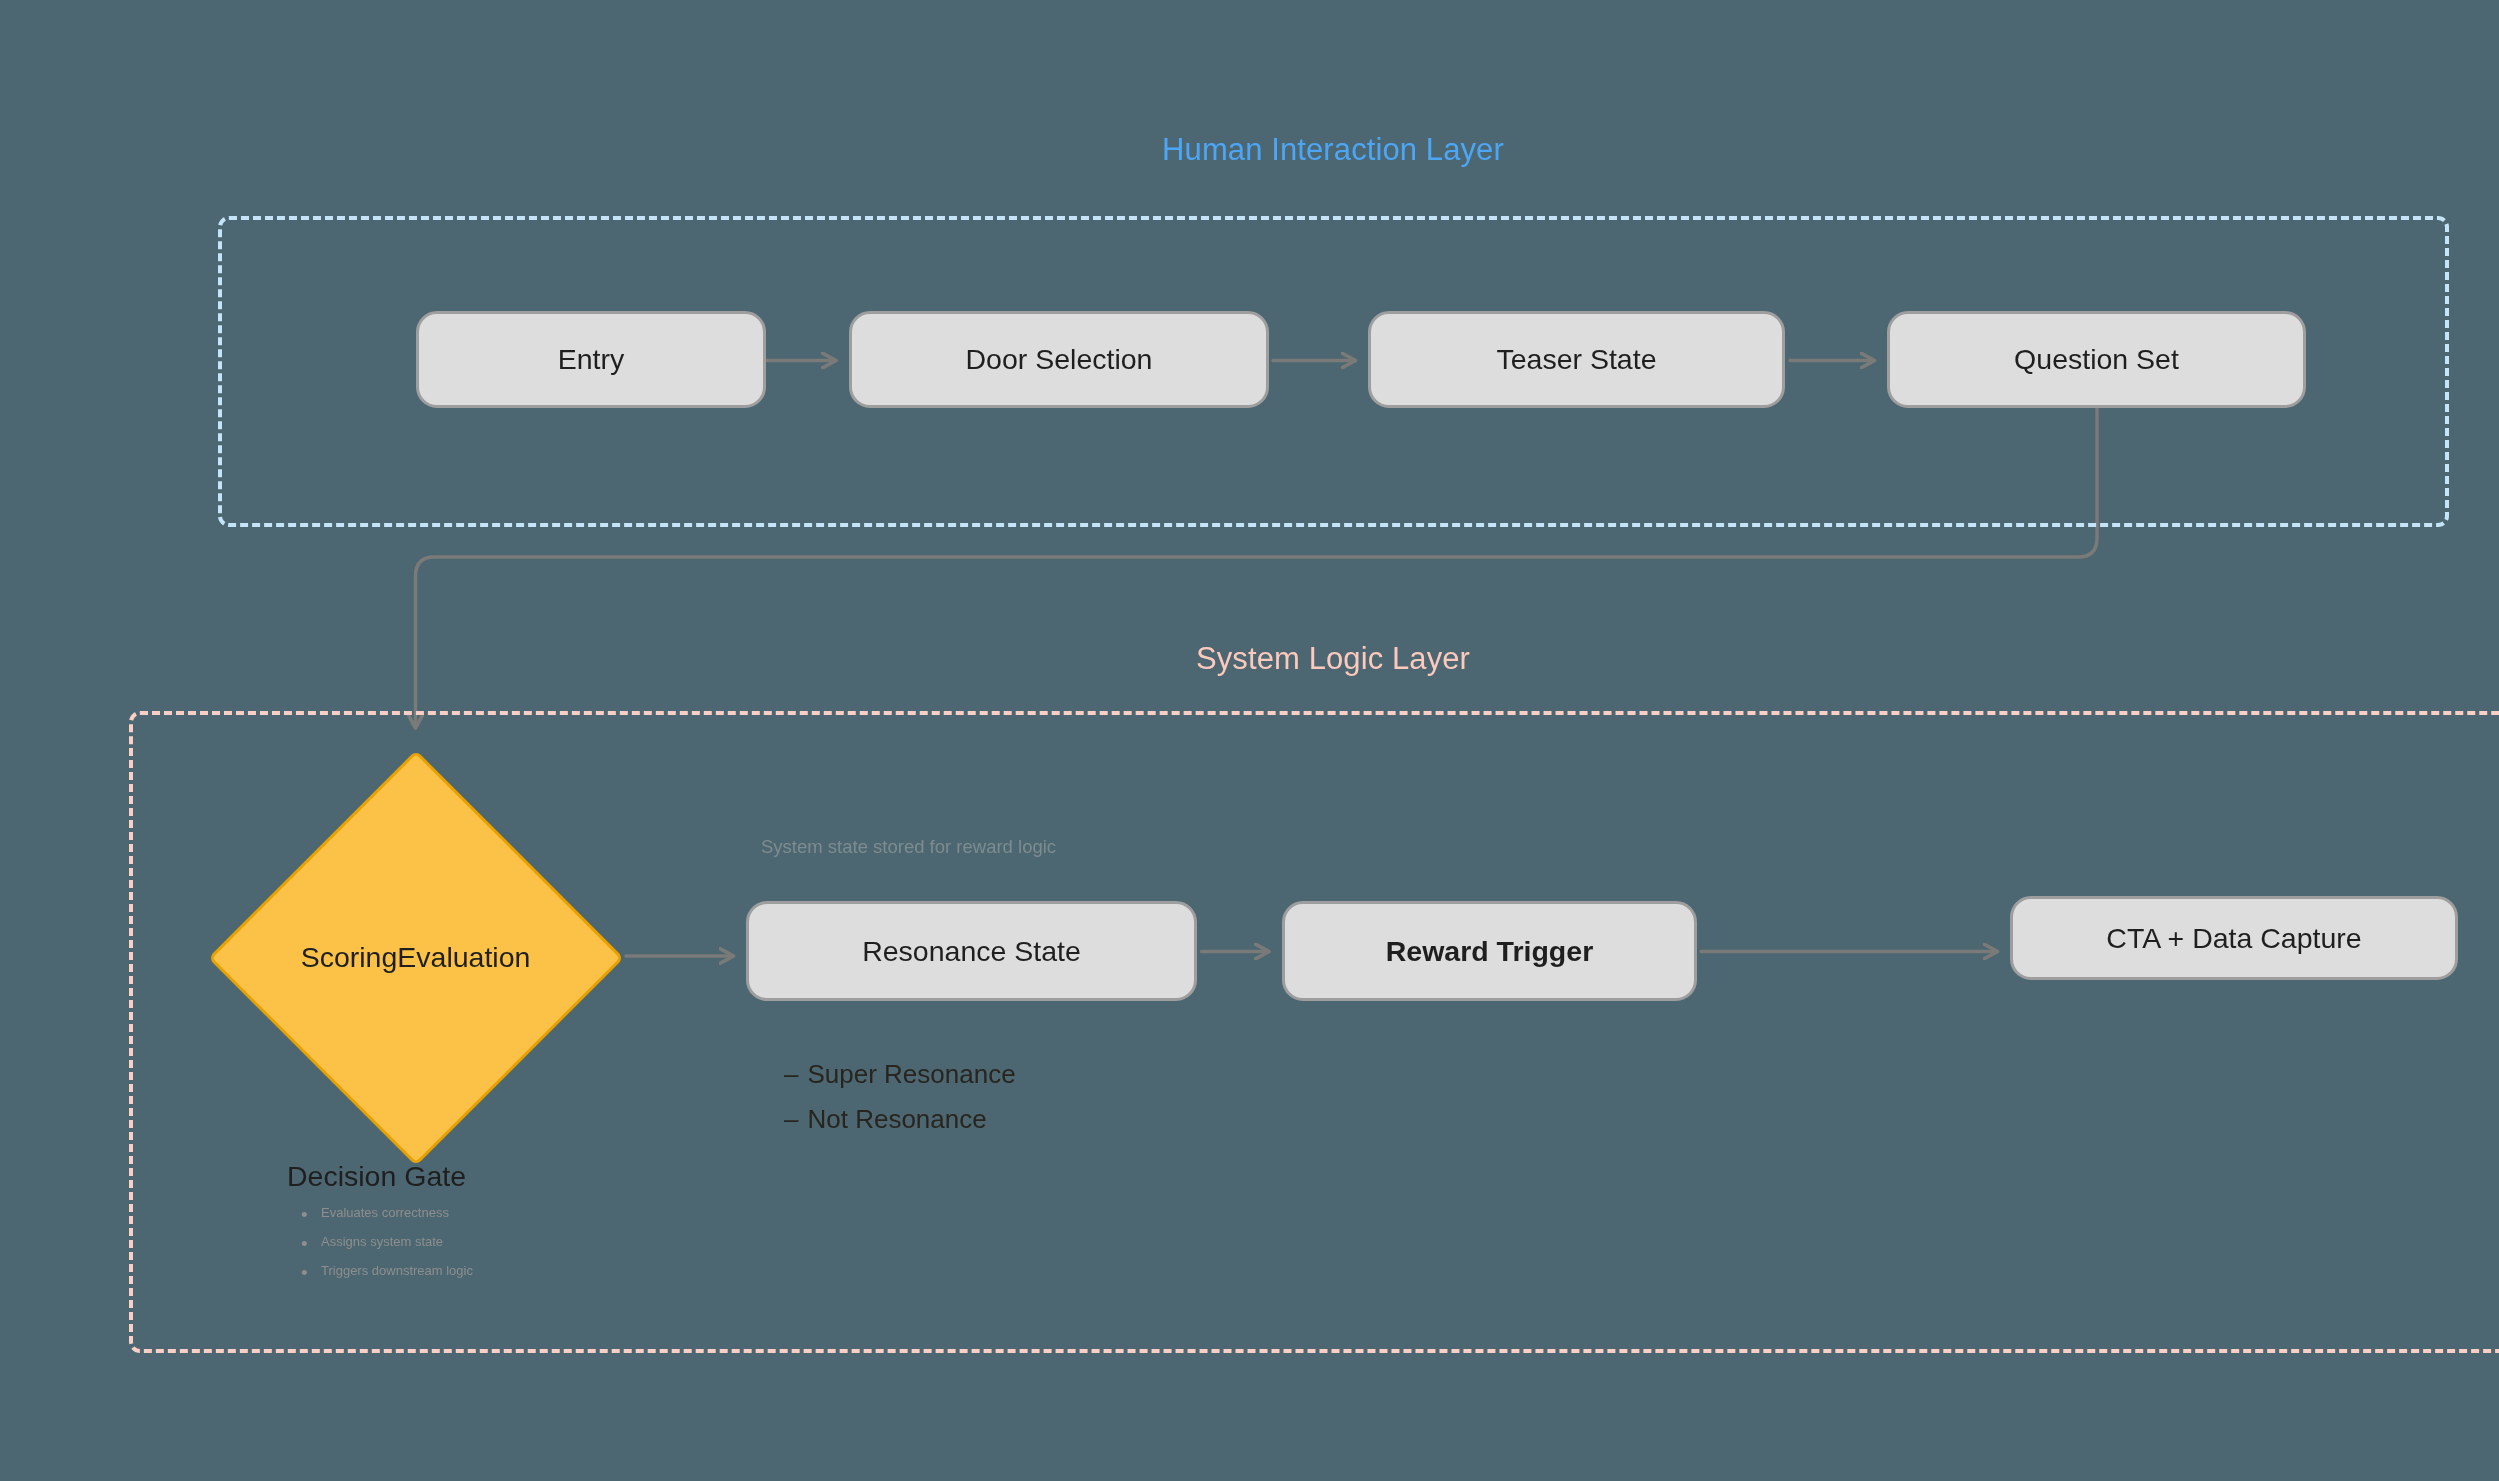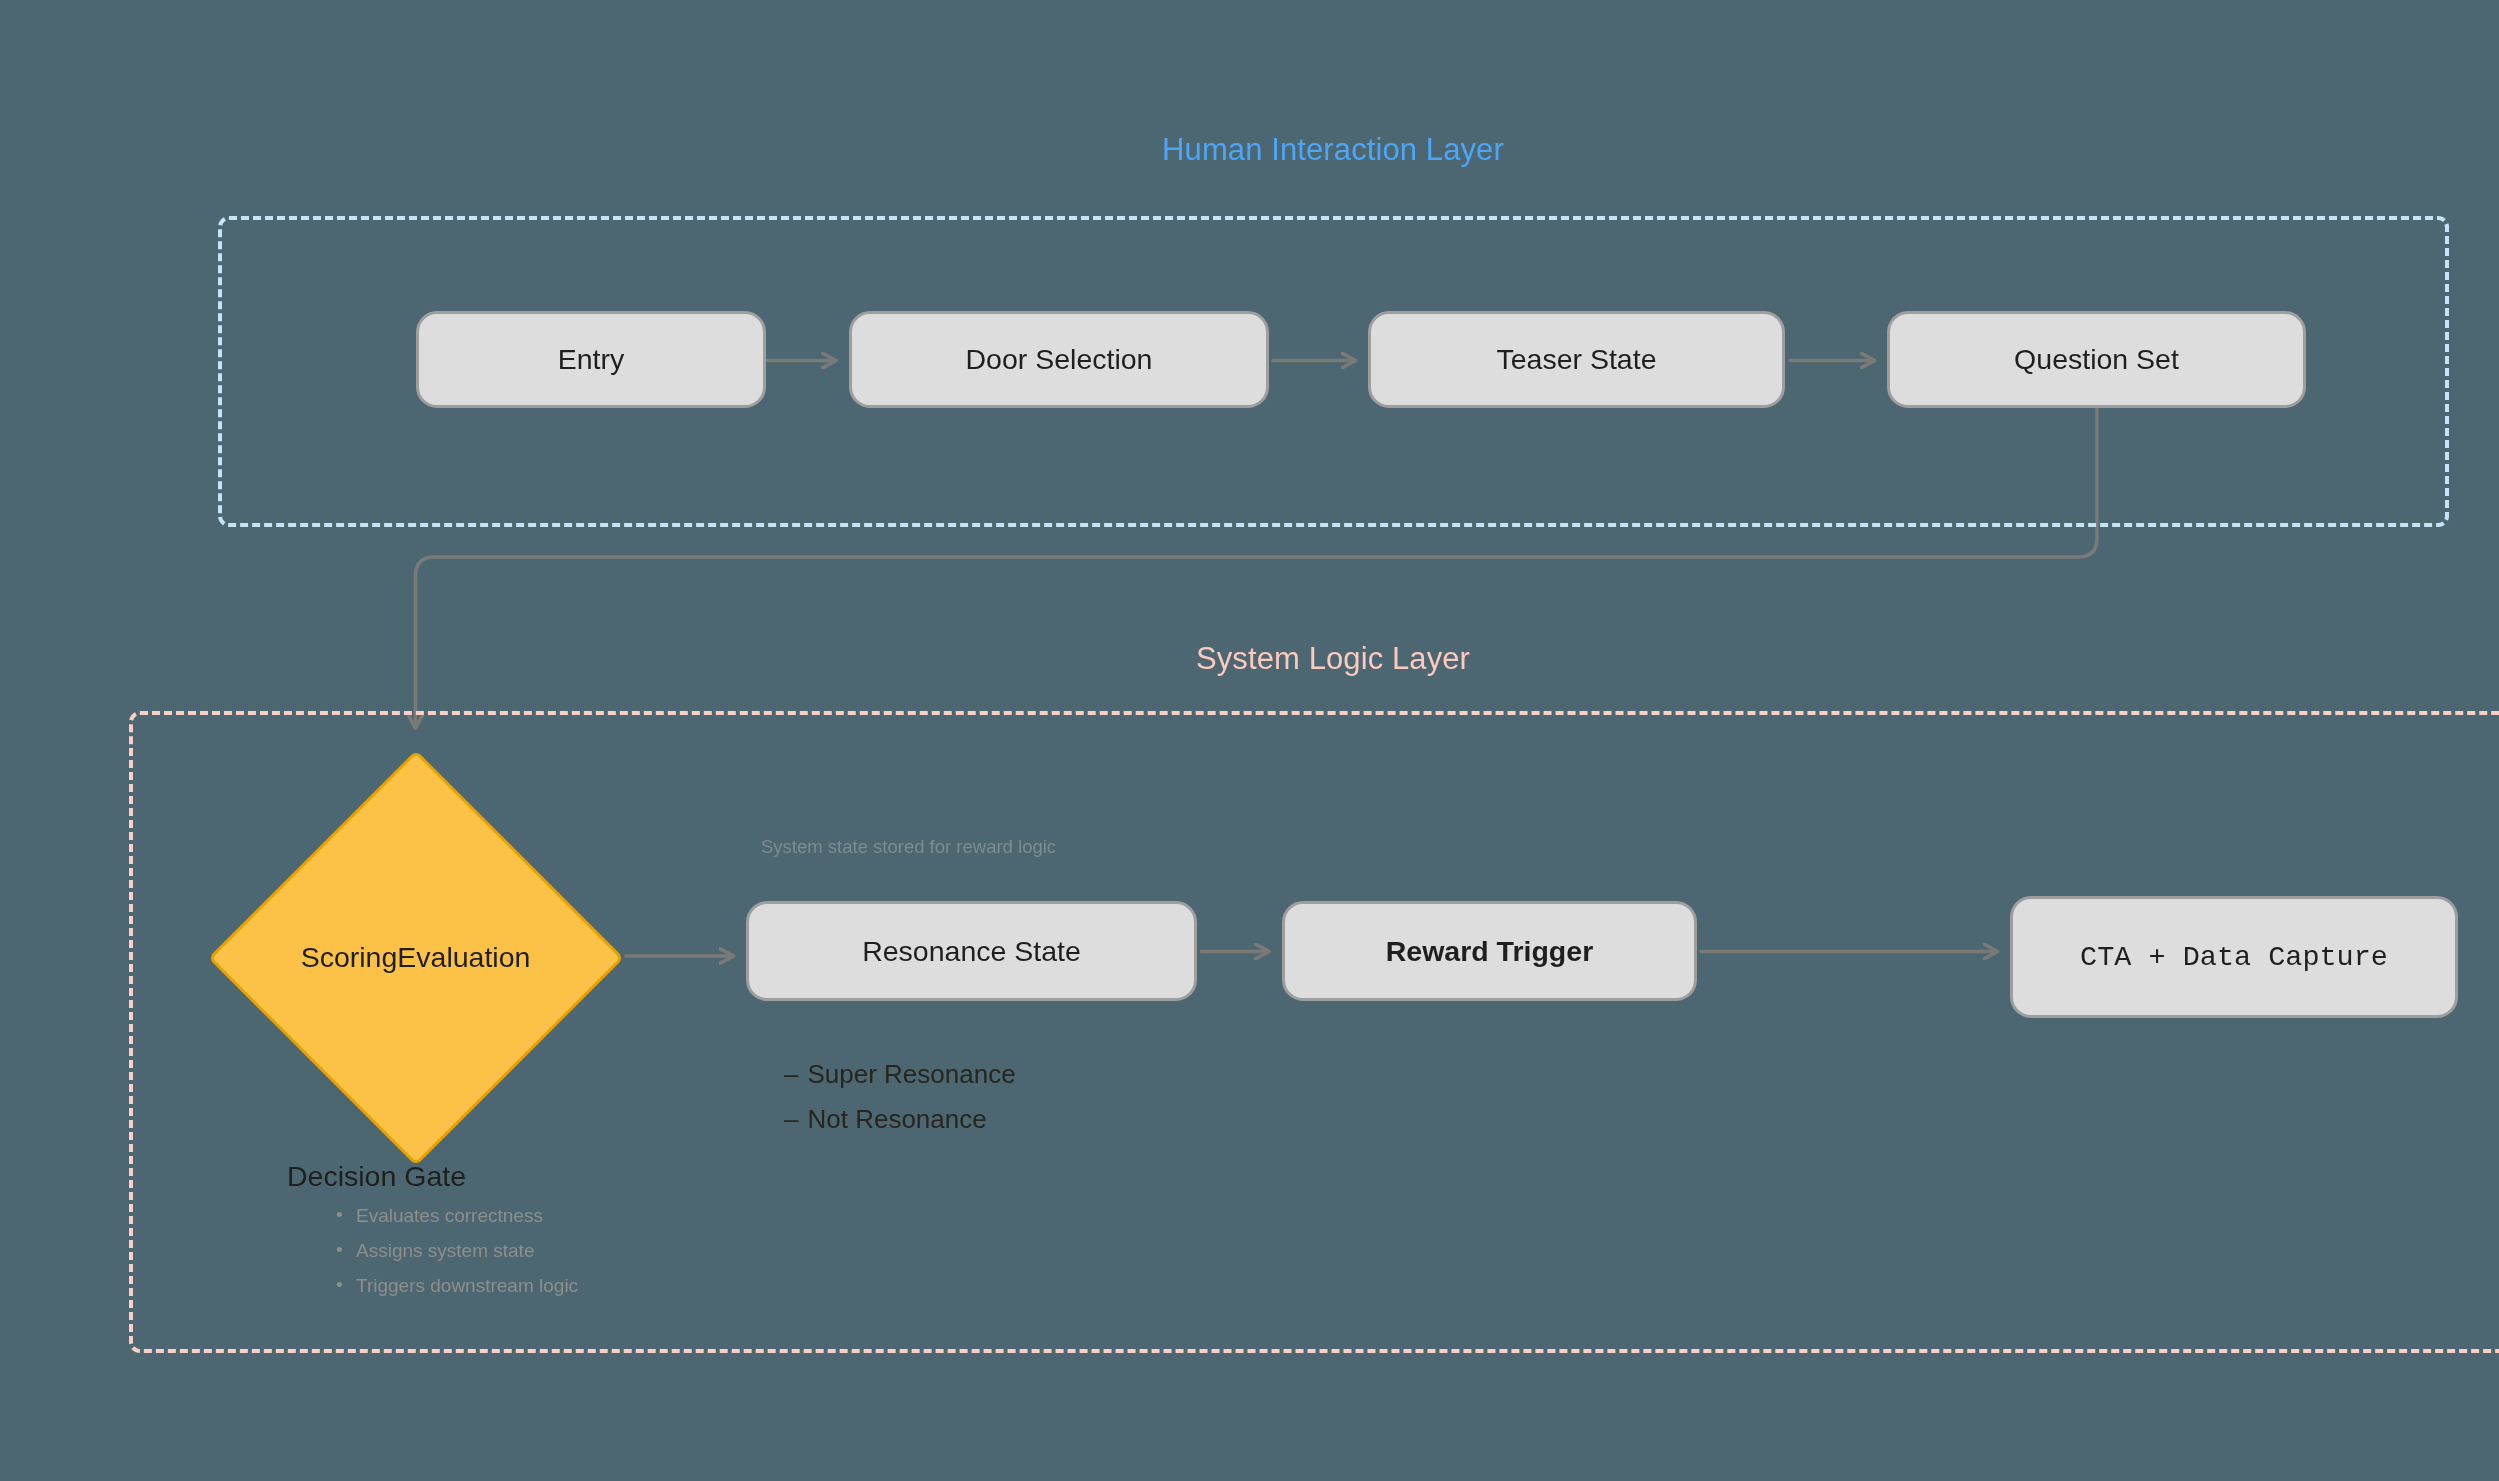--- a/index.html
+++ b/index.html
@@ -79,21 +79,21 @@
 
   
   #node-entry        { left: 400px;  top: 311px;  width: 350px;  height: 97px; margin-left: 16px; }
   #node-door         { left: 849px; top: 311px;  width: 420px;  height: 97px; }
   #node-teaser       { left: 1368px; top: 311px;  width: 417px;  height: 97px; }
   #node-question     { left: 1887px; top: 311px;  width: 419px;  height: 97px; }
 
   
   #node-resonance    { left: 746px; top: 901px; width: 451px;  height: 100px; }
   #node-reward       { left: 1282px; top: 901px; width: 415px;  height: 100px; font-weight: bold; }
-  #node-cta          { left: 2010px; top: 896px; width: 448px;  height: 122px; font-family: Liberation Mono, monospace; }
+  #node-cta          { left: 2010px; top: 896px; width: 448px;  height: 84px; }
 
   
   #diamond-wrap {
     position: absolute;
     left: 208px;
     top: 750px;
     width: 415px;
     height: 415px;
   }
   #diamond-shape {
@@ -138,26 +138,25 @@
     line-height: 1.05;
     margin-bottom: 14px;
     white-space: nowrap;
   }
   #decision-gate-list {
     list-style: none;
     padding-left: 34px;
   }
   #decision-gate-list li {
     position: relative;
-    font-size: 19px;
+    font-size: 13px;
     color: #8e8e8e;
     line-height: 1.0;
     margin-bottom: 16px;
     white-space: nowrap;
-    margin-left: 35px;
   }
   #decision-gate-list li::before {
     content: "•";
     position: absolute;
     left: -20px;
     top: -1px;
     color: #8e8e8e;
     font-size: 19px;
   }
 

